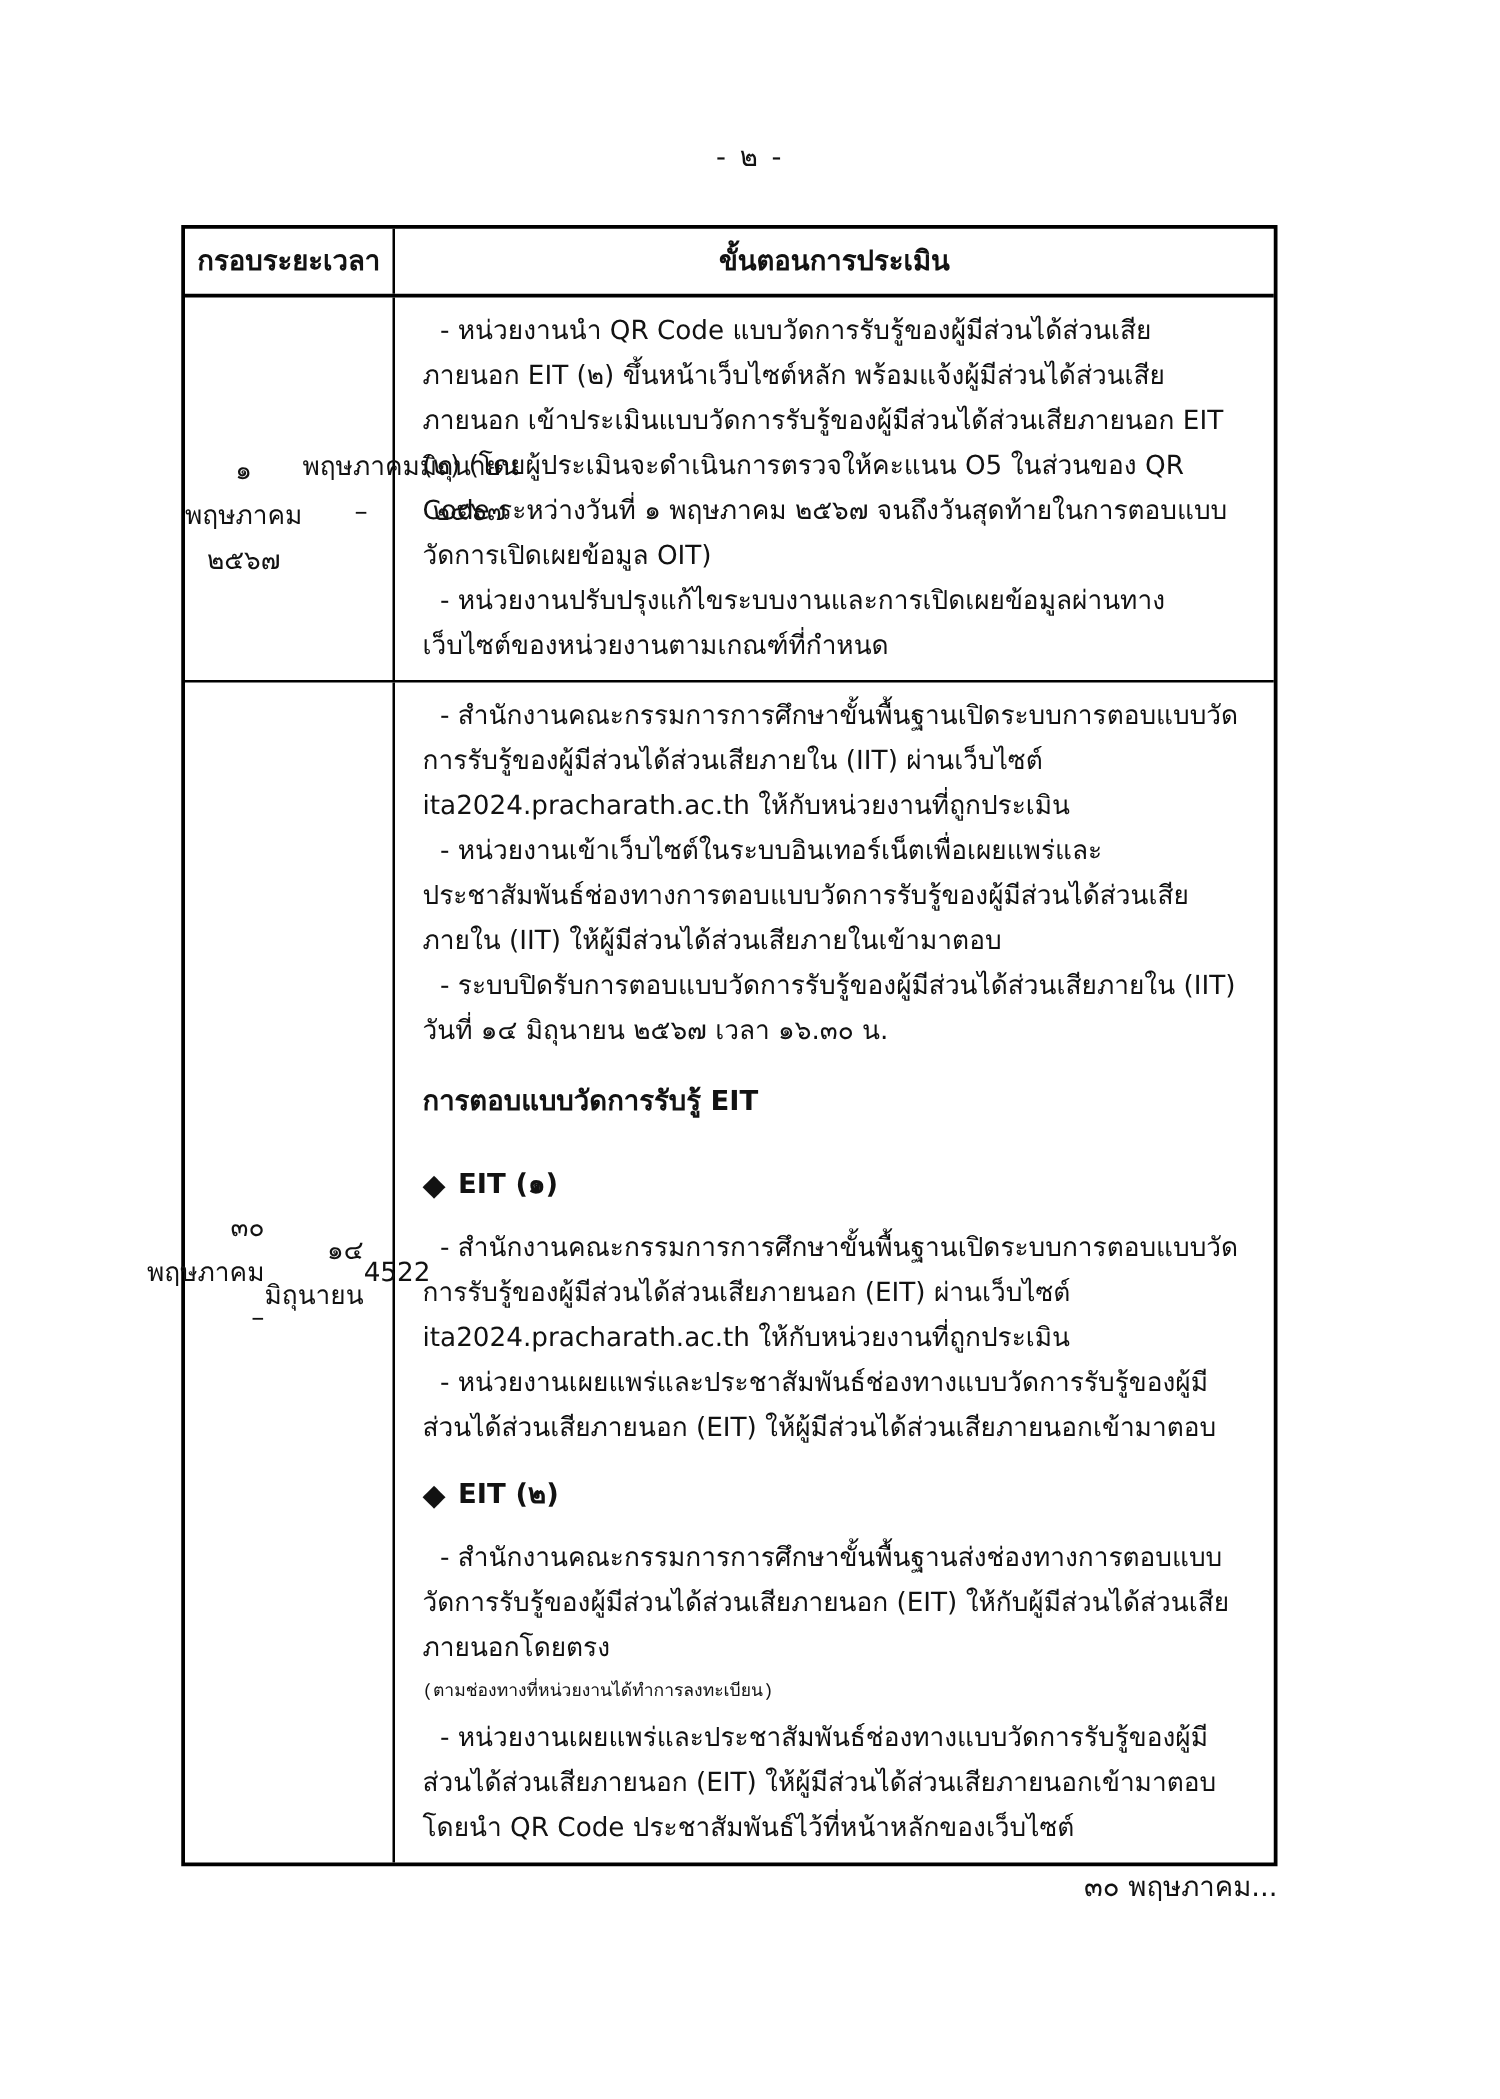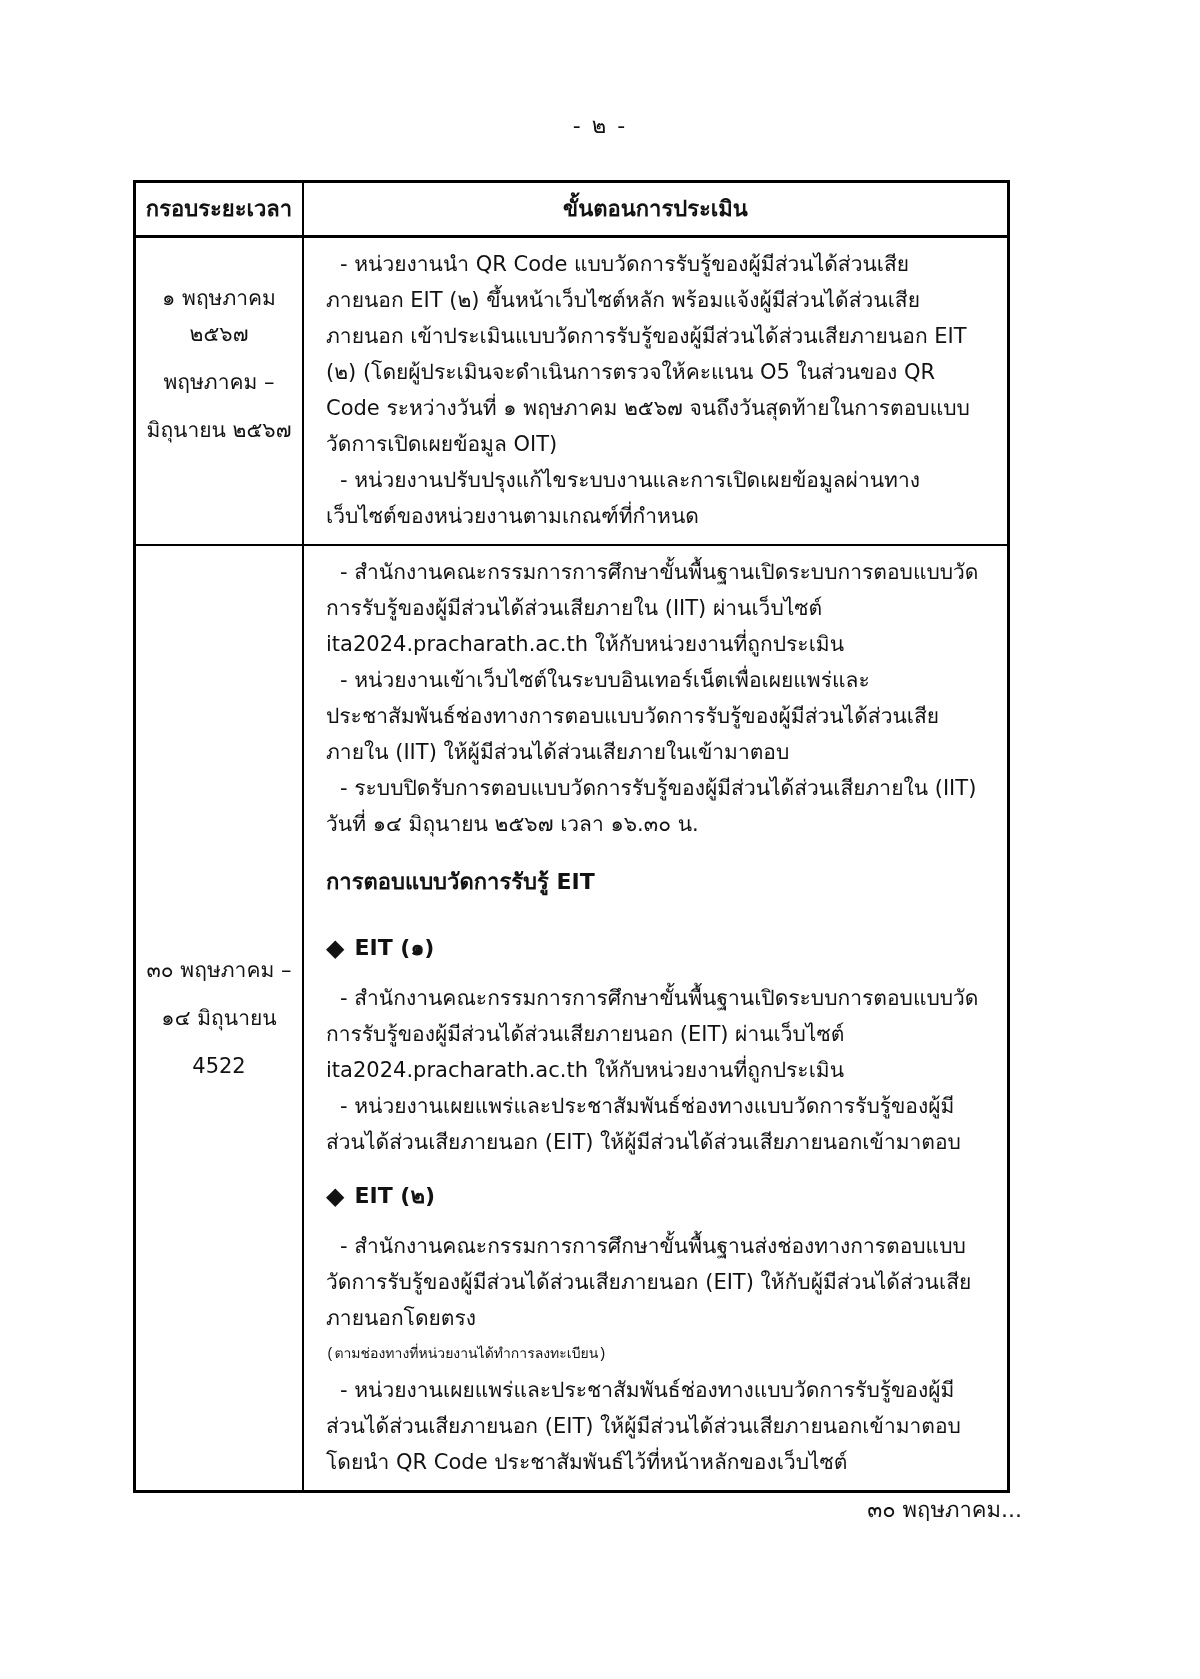--- a/index.html
+++ b/index.html
@@ -20,21 +20,21 @@
     position: absolute;
     top: 108px;
     left: 0;
     width: 100%;
     text-align: center;
     font-size: 22px;
     letter-spacing: 2px;
   }
   .doc-table {
     position: absolute;
-    left: 133px;
+    left: 145px;
     top: 180px;
     width: 877px;
     border: 3px solid #000;
     background: #fff;
   }
   .t-row { display: flex; width: 100%; }
   .t-row + .t-row { border-top: 2px solid #000; }
   .t-row.header { border-bottom: 1px solid #000; }
   .cell-time {
     width: 168px;
@@ -45,26 +45,25 @@
   .cell-steps { flex: 1 1 auto; min-width: 0; }
   .header .cell-time, .header .cell-steps {
     font-weight: bold;
     font-size: 22px;
     padding: 8px 4px 9px 4px;
     text-align: center;
   }
   .body-cell { padding: 8px 21px 10px 22px; }
   .time-cell-inner {
     display: flex;
-    flex-direction: column;
+    flex-direction: row;
     align-items: center;
     font-size: 21px;
     line-height: 36px;
     height: 100%;
-    gap: 12px;
   }
   .row1 .time-line-a { margin-top: 42px; }
   .row1 .time-line-b { }
   .row2 .time-cell-inner { justify-content: center; text-align: right; }
   .para {
     font-size: 21px;
     line-height: 36px;
     text-indent: 14px;
     text-align: left;
   }

